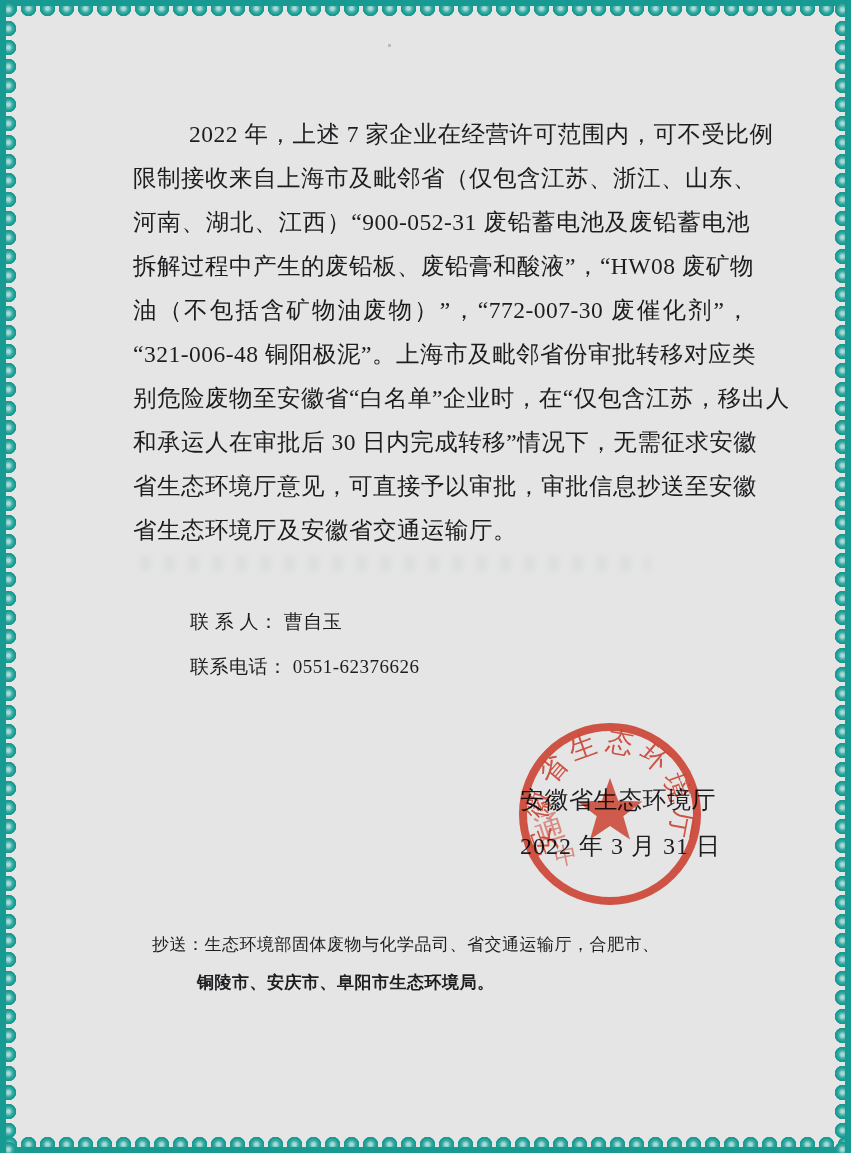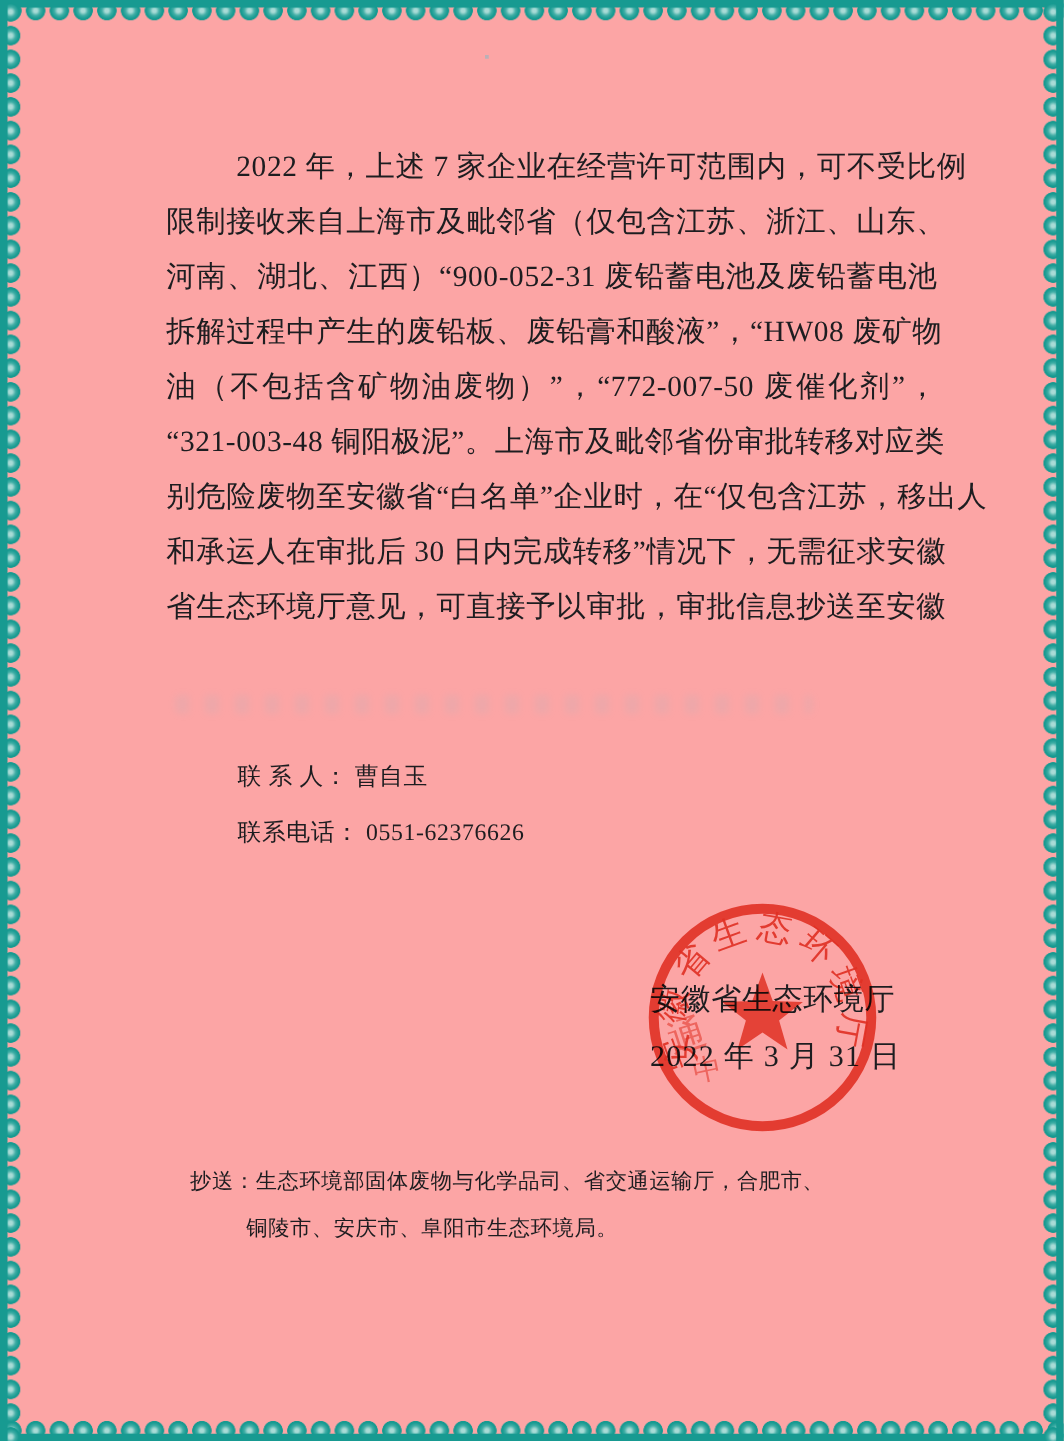--- a/index.html
+++ b/index.html
@@ -9,21 +9,21 @@
     --ink:#1d1d20;
     --seal-red:#e2402c;
   }
   *{margin:0;padding:0;box-sizing:border-box;}
   html,body{background:#ffffff;}
   body{
     font-family:"Liberation Serif","DejaVu Serif",serif;
     width:851px;height:1153px;position:relative;overflow:hidden;
   }
   .page{
-    position:absolute;inset:0;background:#fca5a5;
+    position:absolute;inset:0;background:#e5e5e5;
   }
 
   
   .b-edge{position:absolute;z-index:6;pointer-events:none;}
   .b-top{
     top:0;left:0;width:100%;height:17px;
     background-image:
       linear-gradient(var(--teal),var(--teal)),
       radial-gradient(circle 8px at 9.5px 8.5px, var(--teal-light) 0 1.5px, var(--teal-mid) 4px, var(--teal) 6.5px, var(--teal) 7.5px, rgba(23,154,145,0) 8px);
     background-size:100% 6px,19px 17px;
@@ -82,21 +82,21 @@
     font-size:24px;color:var(--ink);
   }
   .signature .sig-agency{height:44px;line-height:44px;letter-spacing:.5px;}
   .signature .sig-date{height:44px;line-height:44px;margin-top:2px;letter-spacing:1px;}
 
   .cc-note{
     position:absolute;left:152px;top:926px;z-index:1;
     font-size:17px;color:var(--ink);letter-spacing:.5px;
   }
   .cc-note .line{height:38px;line-height:38px;}
-  .cc-note .line.cc-indent{padding-left:45px;}
+  .cc-note .line.cc-indent{padding-left:45px;font-weight:bold;}
 
   
   .showthrough{
     position:absolute;left:140px;top:556px;width:510px;height:15px;z-index:0;
     background:repeating-linear-gradient(90deg,
       rgba(168,180,192,.30) 0 11px, rgba(168,180,192,0) 11px 24px);
     filter:blur(3px);opacity:.55;border-radius:4px;
   }
   .speck{
     position:absolute;left:388px;top:44px;width:3px;height:3px;
@@ -121,25 +121,26 @@
   <div class="b-edge b-right"></div>
 
   <div class="speck"></div>
   <div class="showthrough"></div>
 
   <div class="body-text">
     <div class="line indent">2022 年，上述 7 家企业在经营许可范围内，可不受比例</div>
     <div class="line">限制接收来自上海市及毗邻省（仅包含江苏、浙江、山东、</div>
     <div class="line">河南、湖北、江西）“900-052-31 废铅蓄电池及废铅蓄电池</div>
     <div class="line">拆解过程中产生的废铅板、废铅膏和酸液”，“HW08 废矿物</div>
-    <div class="line">油（不包括含矿物油废物）”，“772-007-50 废催化剂”，</div>
-    <div class="line">“321-003-48 铜阳极泥”。上海市及毗邻省份审批转移对应类</div>
+    <div class="line">油（不包括含矿物油废物）”，“772-007-30 废催化剂”，</div>
+    <div class="line">“321-006-48 铜阳极泥”。上海市及毗邻省份审批转移对应类</div>
     <div class="line">别危险废物至安徽省“白名单”企业时，在“仅包含江苏，移出人</div>
     <div class="line">和承运人在审批后 30 日内完成转移”情况下，无需征求安徽</div>
     <div class="line">省生态环境厅意见，可直接予以审批，审批信息抄送至安徽</div>
+    <div class="line para-end">省生态环境厅及安徽省交通运输厅。</div>
   </div>
 
   <div class="contact">
     <div class="line">联  系  人： 曹自玉</div>
     <div class="line">联系电话： 0551-62376626</div>
   </div>
 
   <div class="signature">
     <div class="sig-agency">安徽省生态环境厅</div>
     <div class="sig-date">2022 年 3 月 31 日</div>

